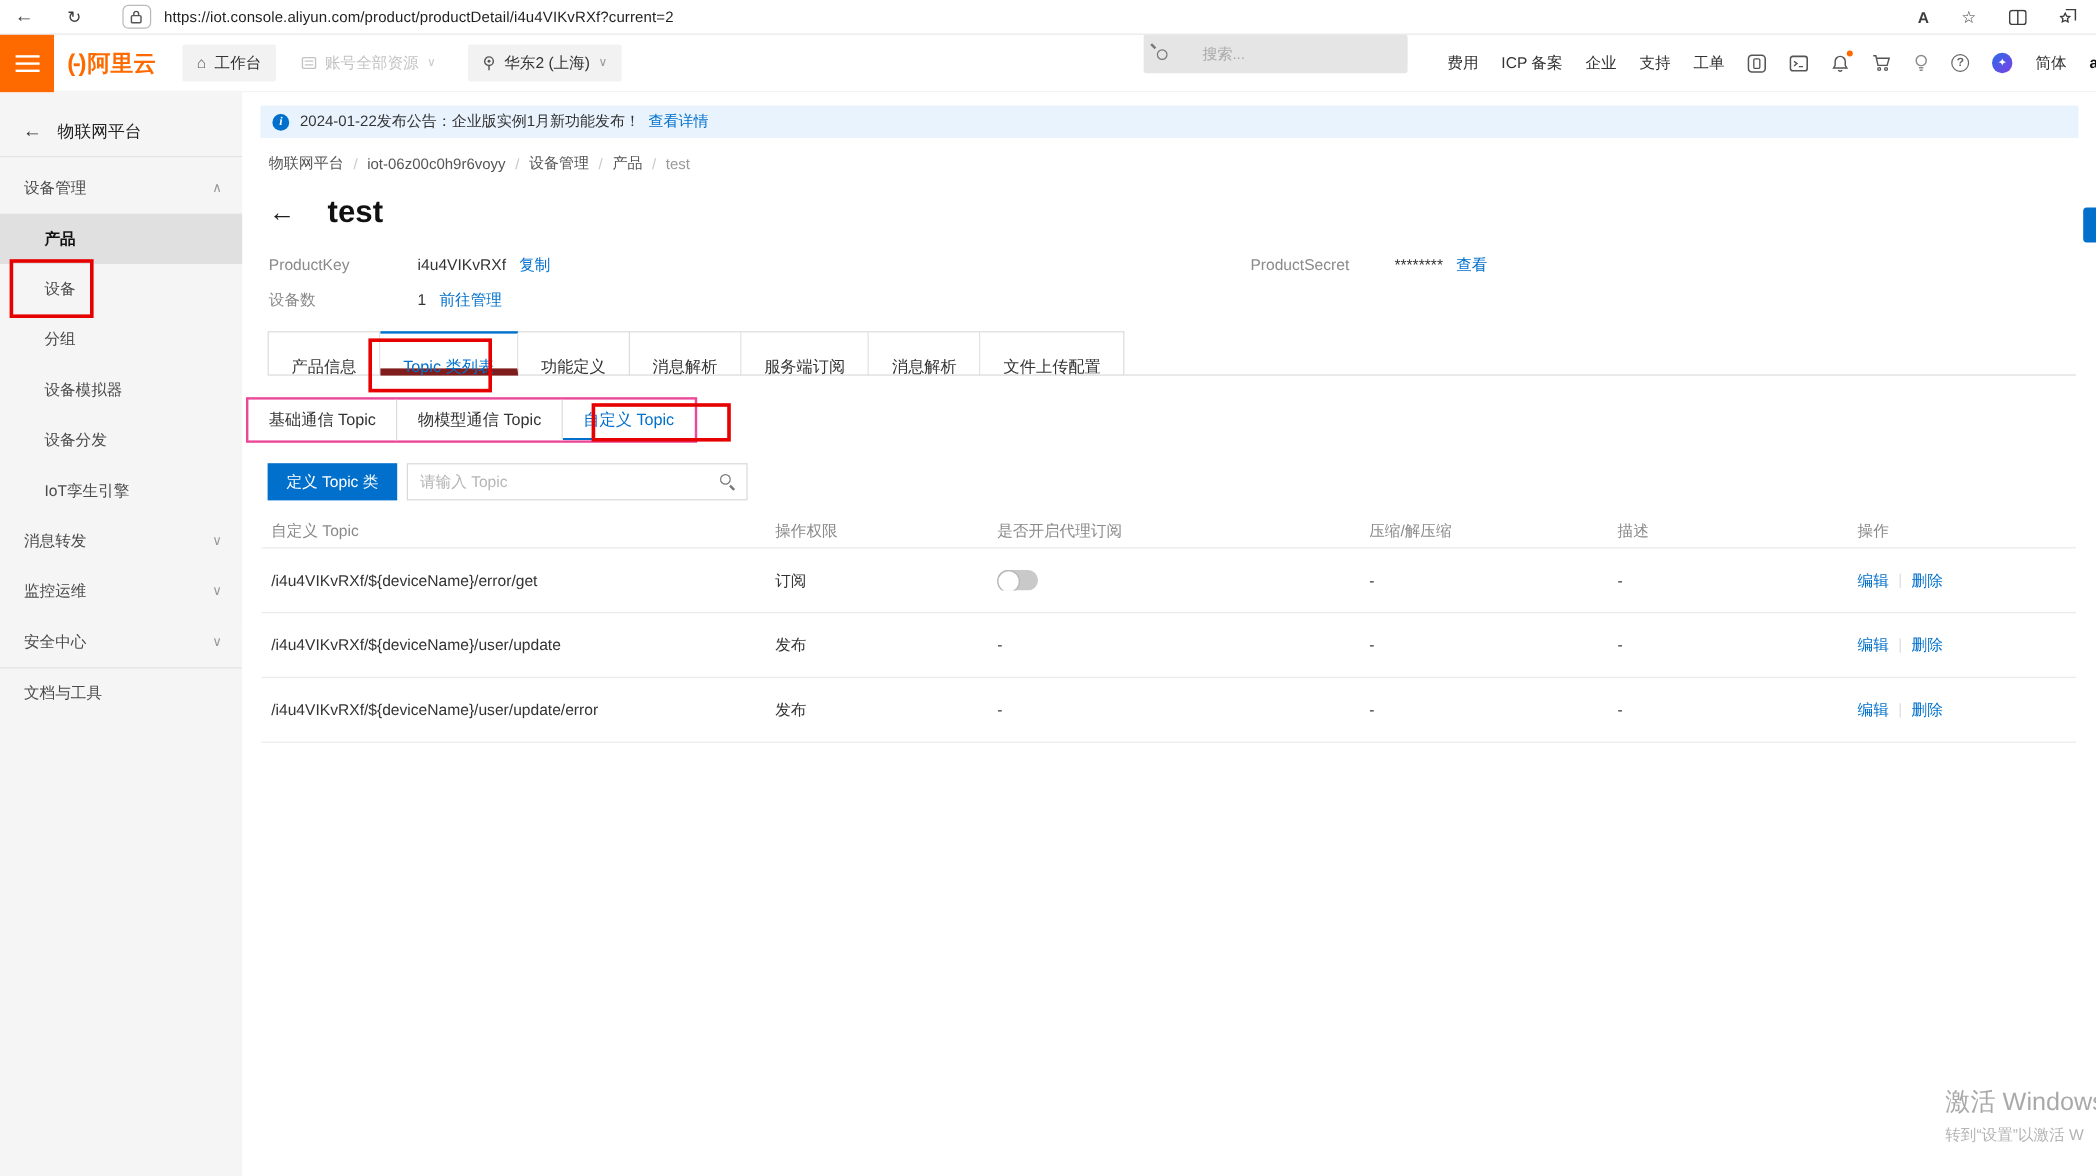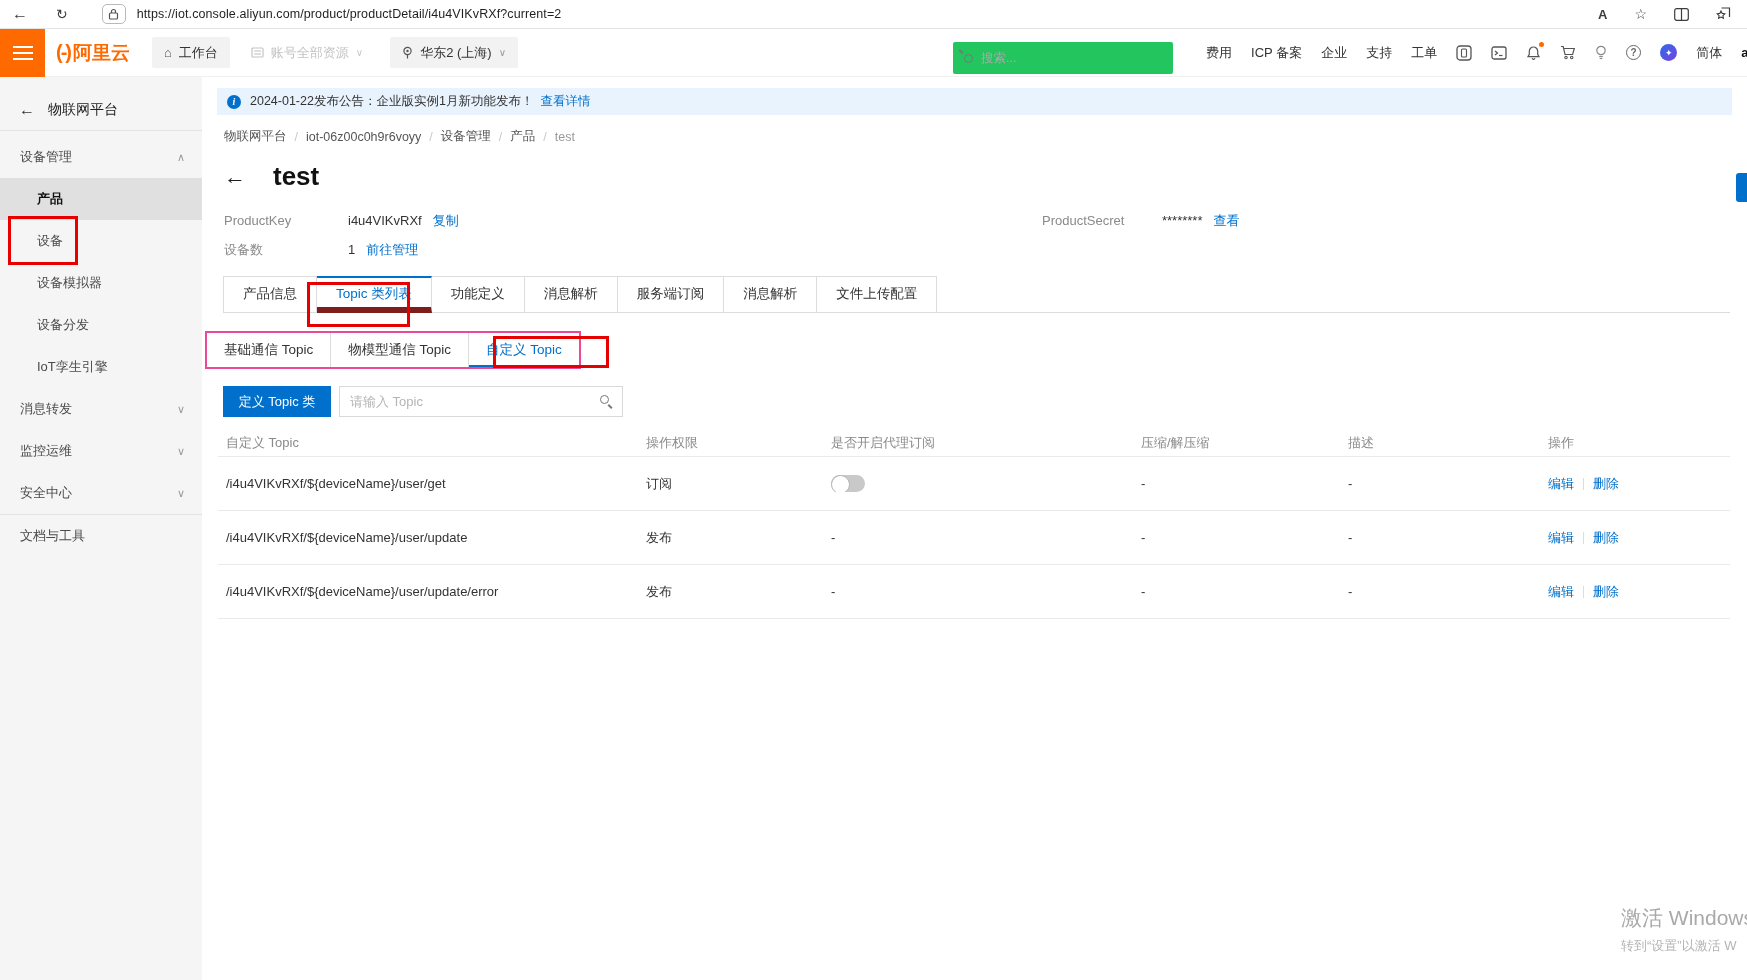--- a/index.html
+++ b/index.html
@@ -27,21 +27,21 @@
 .brand { margin-left:11px; display:flex; align-items:baseline; gap:3px; color:#ff6a00; font-weight:bold; white-space:nowrap; }
 .brand-glyph { font-size:20px; letter-spacing:-2px; }
 .brand-name { font-size:19px; }
 .chip { background:#f2f2f3; height:31px; border-radius:2px; display:flex; align-items:center; padding:0 12px; font-size:13px; color:#333; gap:7px; white-space:nowrap; }
 .workbench { margin-left:22px; }
 .home-ic { font-size:13px; color:#555; }
 .resources { margin-left:21px; display:flex; align-items:center; gap:7px; font-size:13px; color:#c3c3c3; white-space:nowrap; }
 .region { margin-left:27px; }
 .chev { color:#9a9a9a; font-size:10px; }
 .resources .chev { color:#c9c9c9; }
-.nav-search { position:absolute; left:953px; top:13px; width:220px; height:32px; background:#22c55e; border-radius:2px; display:flex; align-items:center; padding:0 11px; gap:8px; }
+.nav-search { position:absolute; left:953px; top:0; width:220px; height:32px; background:#e5e5e5; border-radius:2px; display:flex; align-items:center; padding:0 11px; gap:8px;justify-content:space-between; }
 .nav-search input { border:none; outline:none; background:transparent; font-size:12.5px; color:#555; width:160px; font-family:inherit; }
 .nav-search input::placeholder { color:#aaa; }
 .topnav-right { position:absolute; right:7px; top:0; height:100%; display:flex; align-items:center; gap:19px; font-size:13px; color:#333; white-space:nowrap; }
 .icon-btn { position:relative; color:#555; display:flex; align-items:center; }
 .bell-dot { position:absolute; top:-3px; right:-3px; width:5px; height:5px; background:#ff6a00; border-radius:50%; }
 .help-ic { width:15px; height:15px; border:1.4px solid #666; border-radius:50%; font-size:10px; display:flex; align-items:center; justify-content:center; color:#666; font-weight:bold; }
 .appcenter-ic { width:17px; height:17px; border-radius:50%; background:linear-gradient(135deg,#2b6de8,#7b3fe4); color:#fff; font-size:9px; display:flex; align-items:center; justify-content:center; }
 .account-partial { font-weight:bold; color:#111; margin-right:-12px; }
 
 
@@ -71,21 +71,21 @@
 .page-title { font-size:26px; font-weight:bold; color:#111; }
 .meta { margin:14px 16px 0 22px; position:relative; font-size:13px; }
 .meta-row { height:29px; display:flex; align-items:center; }
 .meta-label { width:124px; color:#8a8a8a; }
 .meta-value { color:#333; }
 .meta-link { color:#0070cc; margin-left:11px; }
 .meta-right { position:absolute; left:818px; top:0; height:29px; display:flex; align-items:center; }
 .meta-right .meta-label { width:120px; }
 
 .tabs { margin:12px 17px 0 21px; display:flex; border-bottom:1px solid #dcdcdc; }
-.tab { height:37px; line-height:34px; padding:0 19px; border:1px solid #dcdcdc; border-left:none; font-size:13.5px; color:#333; background:#fff; margin-bottom:-1px; white-space:nowrap; }
+.tab { height:37px; line-height:34px; padding:12px 19px; border:1px solid #dcdcdc; border-left:none; font-size:13.5px; color:#333; background:#fff; margin-bottom:-1px; white-space:nowrap; }
 .tab:first-child { border-left:1px solid #dcdcdc; }
 .tab.active { border-top:2px solid #0070cc; border-bottom:6px solid #7f1d1d; color:#0070cc; line-height:32px; }
 
 .subtabs { margin:18px 0 0 3px; display:inline-flex; border:2px solid #ec4899; }
 .subtab { height:34px; line-height:34px; padding:0 17px; font-size:13.5px; color:#333; border-right:1px solid #dcdcdc; white-space:nowrap; }
 .subtab:last-child { border-right:none; }
 .subtab.active { color:#0070cc; box-shadow:inset 0 -2px 0 #0070cc; }
 
 .toolbar { margin:17px 0 0 21px; display:flex; align-items:center; gap:8px; }
 .btn-primary { width:108px; height:31px; background:#0070cc; color:#fff; font-size:13px; border:none; font-family:inherit; }
@@ -244,20 +244,21 @@
   <div class="sidebar" data-interactable="false">
     <div class="sidebar-header" data-interactable="false">
       <span class="sb-back" data-interactable="true">←</span>
       <span data-interactable="false">物联网平台</span>
     </div>
     <div class="sidebar-divider" data-interactable="false"></div>
     <div class="side-list" data-interactable="false">
       <div class="side-item" data-interactable="true"><span data-interactable="false">设备管理</span><span class="chev" data-interactable="false">∧</span></div>
       <div class="side-item child selected" data-interactable="true"><span data-interactable="false">产品</span></div>
       <div class="side-item child" data-interactable="true"><span data-interactable="false">设备</span></div>
+      <div class="side-item child" data-interactable="true"><span data-interactable="false">分组</span></div>
       <div class="side-item child" data-interactable="true"><span data-interactable="false">设备模拟器</span></div>
       <div class="side-item child" data-interactable="true"><span data-interactable="false">设备分发</span></div>
       <div class="side-item child" data-interactable="true"><span data-interactable="false">IoT孪生引擎</span></div>
       <div class="side-item" data-interactable="true"><span data-interactable="false">消息转发</span><span class="chev" data-interactable="false">∨</span></div>
       <div class="side-item" data-interactable="true"><span data-interactable="false">监控运维</span><span class="chev" data-interactable="false">∨</span></div>
       <div class="side-item" data-interactable="true"><span data-interactable="false">安全中心</span><span class="chev" data-interactable="false">∨</span></div>
       <div class="sidebar-divider" data-interactable="false"></div>
       <div class="side-item" data-interactable="true"><span data-interactable="false">文档与工具</span></div>
     </div>
 
@@ -334,21 +335,21 @@
       <div class="t-head" data-interactable="false">
         <div class="t-cell" data-interactable="false">自定义 Topic</div>
         <div class="t-cell" data-interactable="false">操作权限</div>
         <div class="t-cell" data-interactable="false">是否开启代理订阅</div>
         <div class="t-cell" data-interactable="false">压缩/解压缩</div>
         <div class="t-cell" data-interactable="false">描述</div>
         <div class="t-cell" data-interactable="false">操作</div>
       </div>
 
       <div class="t-row" data-interactable="false">
-        <div class="t-cell" data-interactable="false">/i4u4VIKvRXf/${deviceName}/user/get</div>
+        <div class="t-cell" data-interactable="false">/i4u4VIKvRXf/${deviceName}/error/get</div>
         <div class="t-cell" data-interactable="false">订阅</div>
         <div class="t-cell"><span class="toggle-off" data-interactable="true"></span></div>
         <div class="t-cell" data-interactable="false">-</div>
         <div class="t-cell" data-interactable="false">-</div>
         <div class="t-cell actions" data-interactable="false">
           <span class="action-link" data-interactable="true">编辑</span>
           <span class="action-sep" data-interactable="false"></span>
           <span class="action-link" data-interactable="true">删除</span>
         </div>
       </div>

